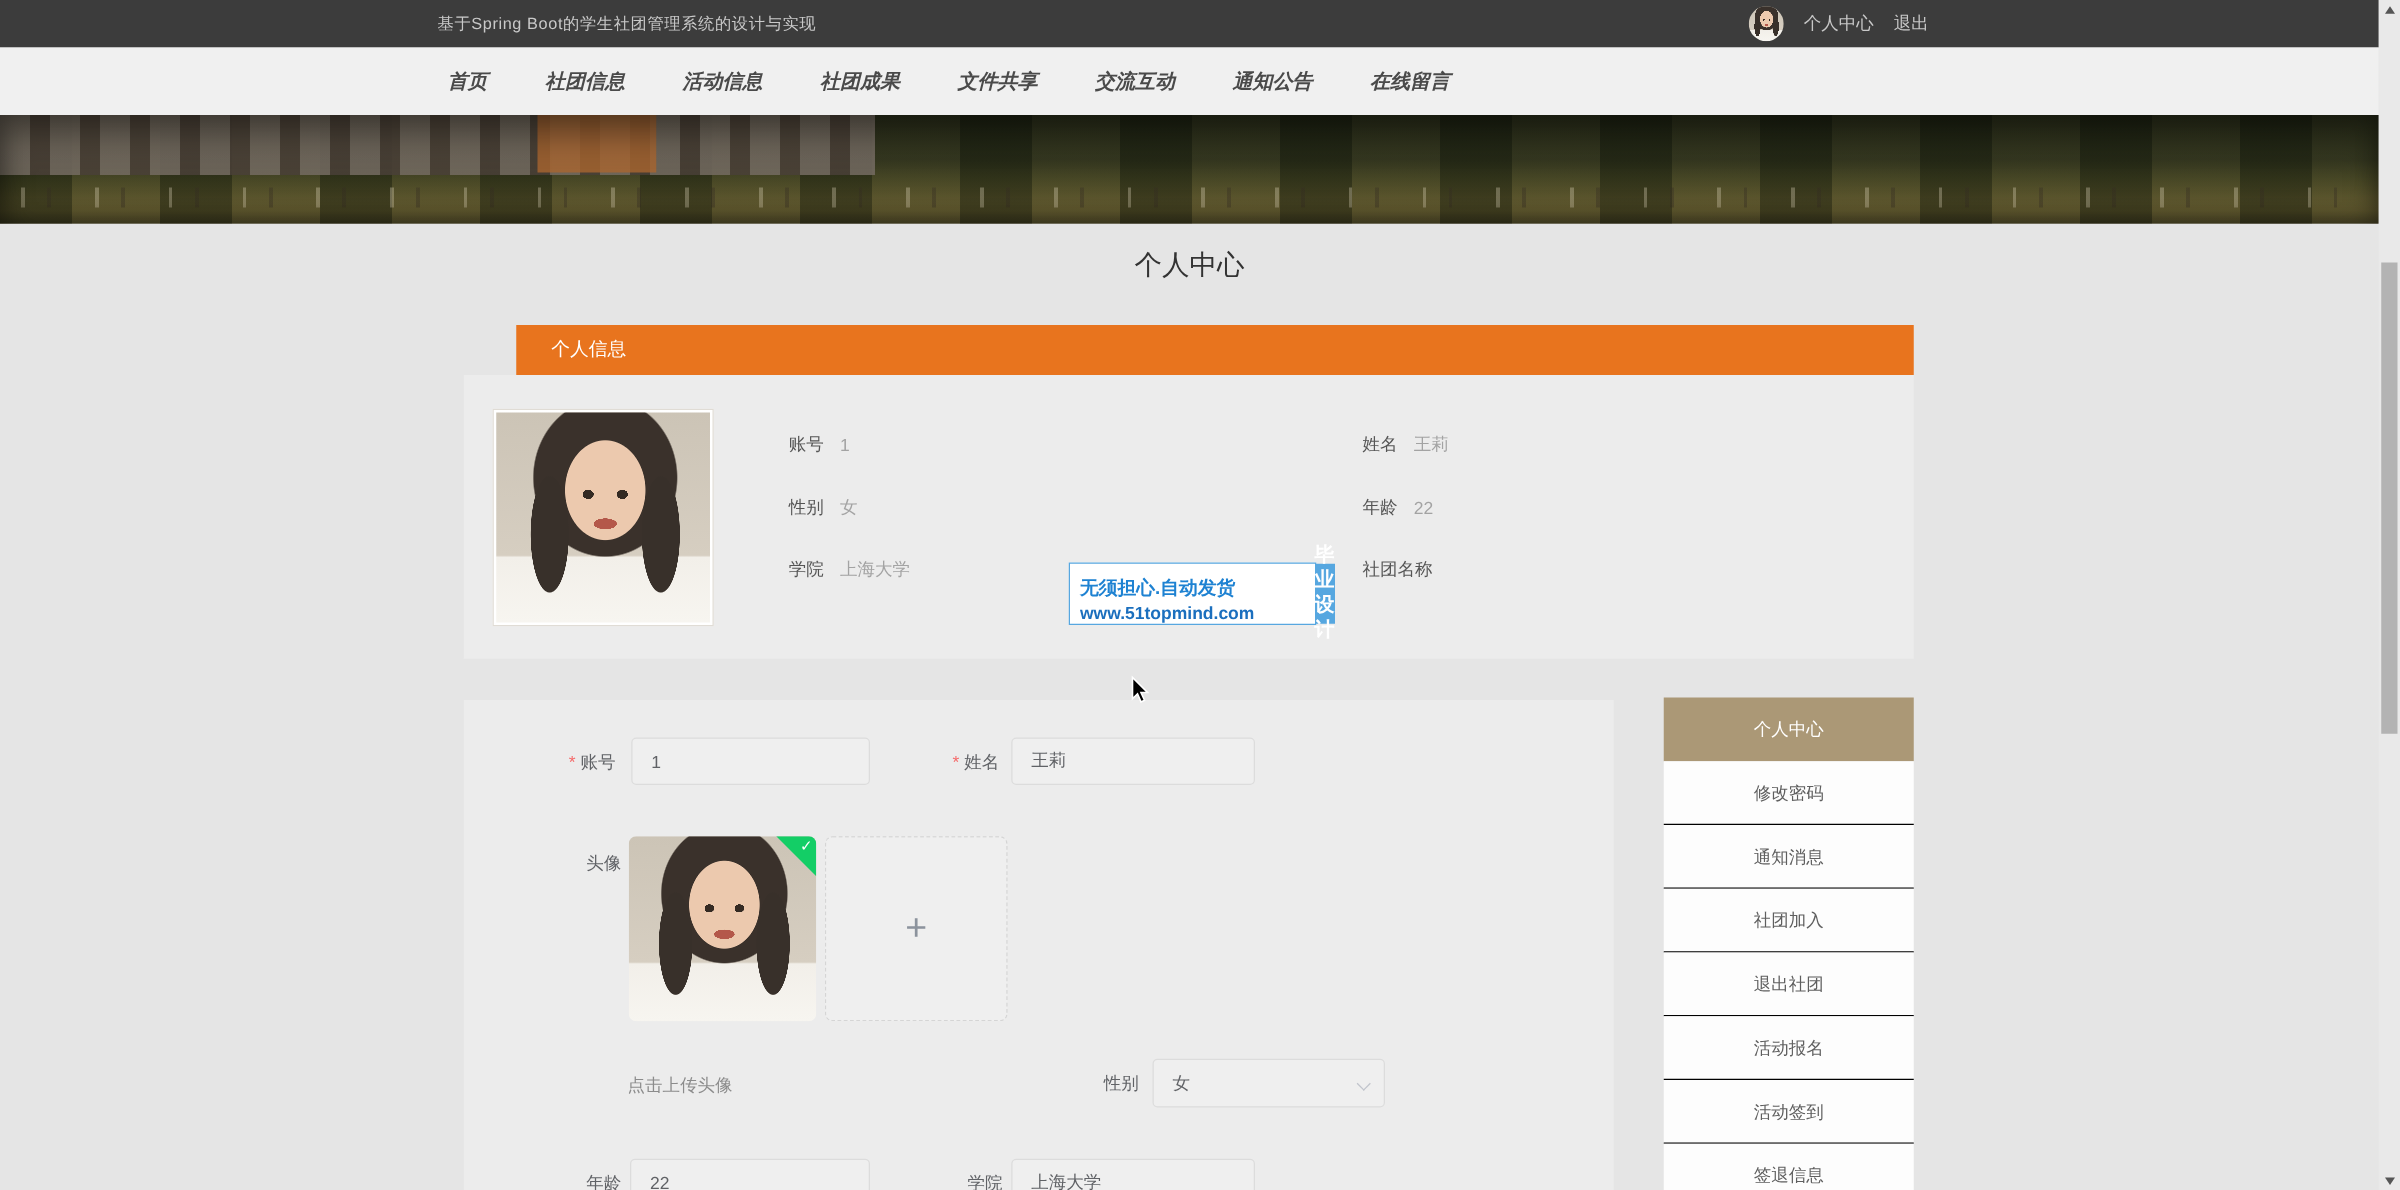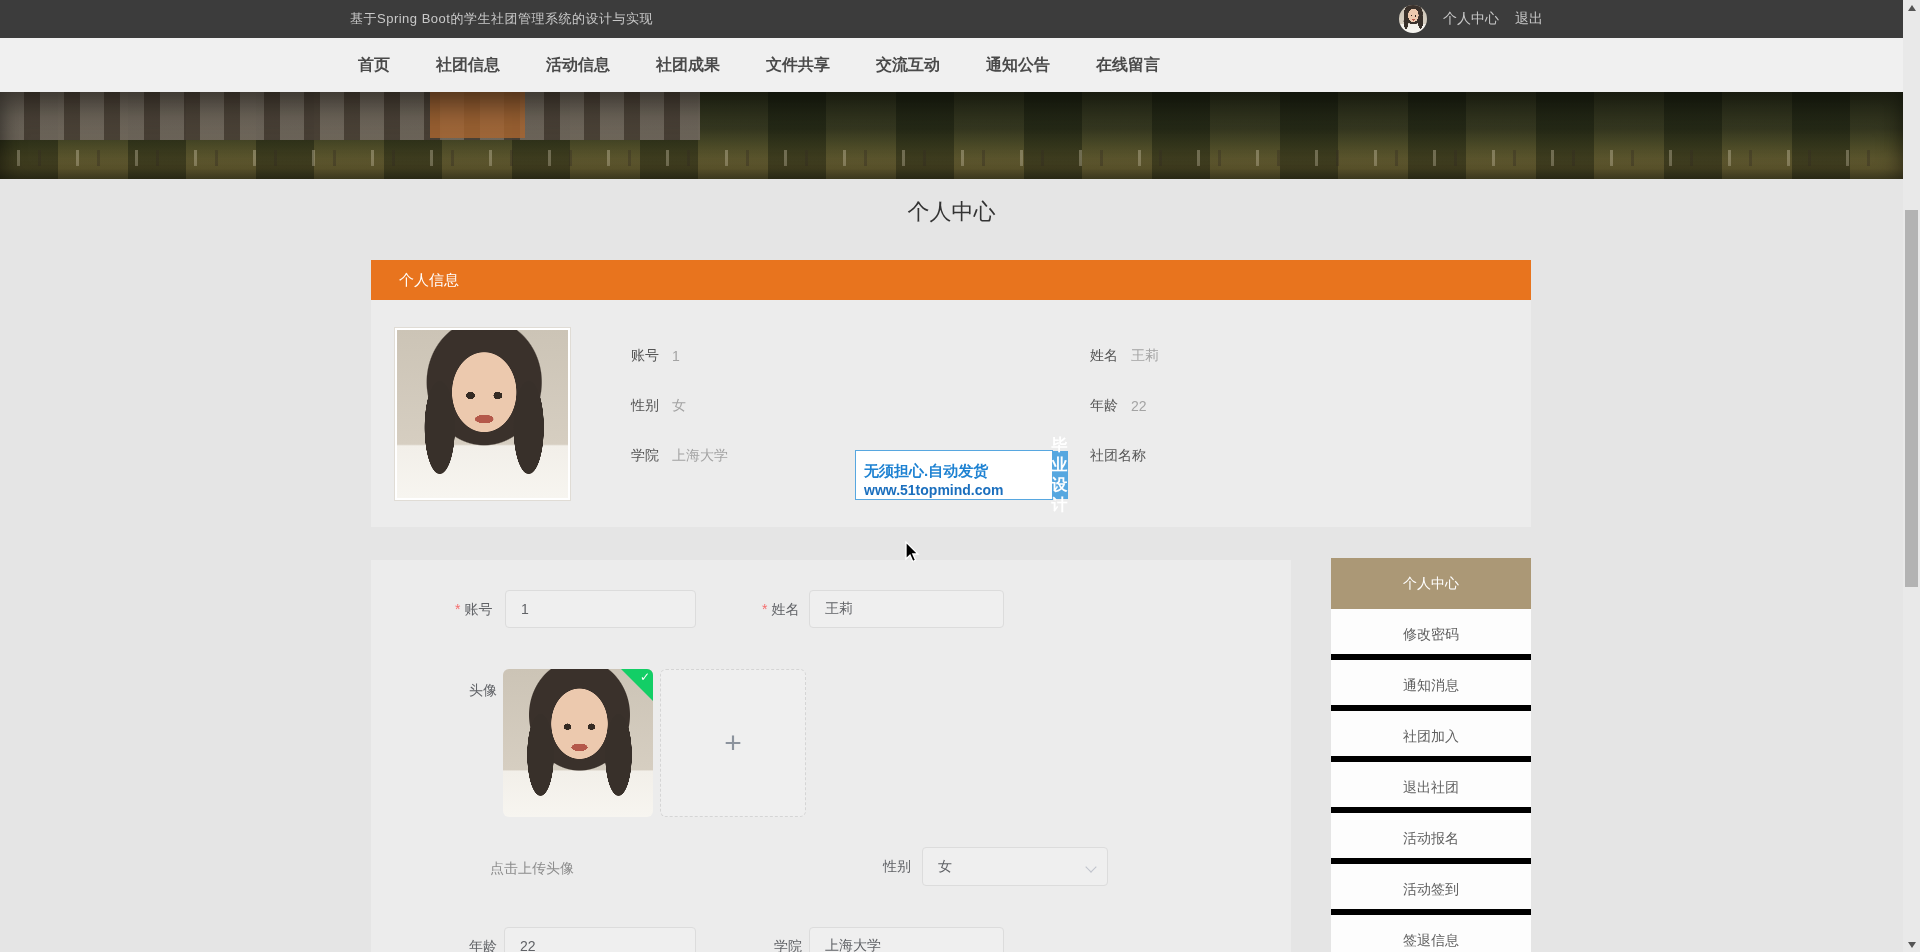--- a/index.html
+++ b/index.html
@@ -7,21 +7,21 @@
   .screen { position:relative; width:1920px; height:952px; overflow:hidden; background:#e5e5e5; }
 
   
   .topbar { position:absolute; left:0; top:0; width:1903px; height:38px; background:#3c3c3c; }
   .topbar-title { position:absolute; left:350px; top:0; line-height:38px; font-size:13px; color:#c9c9c9; letter-spacing:.5px; }
   .topbar-right { position:absolute; right:360px; top:0; height:38px; display:flex; align-items:center; gap:16px; }
   .avatar-mini { width:28px; height:28px; border-radius:50%; overflow:hidden; flex:0 0 28px; }
   .topbar-link { font-size:14px; color:#c8c8c8; cursor:pointer; }
 
   
-  .navbar { position:absolute; left:0; top:38px; width:1903px; height:54px; background:#f0f0f0; display:flex; align-items:center; padding-left:358px; gap:46px; }
+  .navbar { position:absolute; left:0; top:38px; width:1903px; height:54px; background:#f0f0f0; display:flex; align-items:center; padding-left:358px; gap:46px;font-style:italic; }
   .nav-item { font-size:16px; font-weight:bold; color:#4a4a4a; cursor:pointer; white-space:nowrap; }
 
   
   .banner { position:absolute; left:0; top:92px; width:1903px; height:87px; overflow:hidden; }
   .banner-photo { position:absolute; inset:0;
     background:
       repeating-linear-gradient(90deg, rgba(14,22,8,0.50) 0 58px, rgba(34,44,18,0.25) 58px 128px),
       linear-gradient(180deg, #30321f 0%, #3a3a24 42%, #55512c 60%, #6e6336 76%, #776939 88%, #5f5531 100%);
   }
   .banner-building { position:absolute; left:0; top:0; width:700px; height:48px; opacity:.85;
@@ -34,21 +34,21 @@
     background:
       repeating-linear-gradient(90deg, transparent 0 17px, rgba(238,228,203,0.38) 17px 20px, transparent 20px 38px, rgba(52,44,34,0.45) 38px 41px, transparent 41px 59px);
   }
   .banner-vignette { position:absolute; inset:0; box-shadow:inset 0 14px 26px rgba(0,0,0,0.45), inset 0 -8px 18px rgba(0,0,0,0.25); }
 
   
   .page-title { position:absolute; left:0; top:197px; width:1903px; text-align:center; font-size:22px; color:#333; }
 
   
   .info-card { position:absolute; left:371px; top:260px; width:1160px; height:267px; }
-  .info-card-header { height:40px; background:#e8741e; color:#fff; font-size:15px; line-height:40px; padding-left:28px; }
+  .info-card-header { height:40px; background:#e8741e; color:#fff; font-size:15px; line-height:40px; padding-left:28px;margin-left:42px; }
   .info-card-body { position:relative; height:227px; background:#ececec; }
   .info-avatar-frame { position:absolute; left:23px; top:27px; width:177px; height:174px; background:#fff; border:1px solid #e0dcd5; padding:2px; }
   .info-field { position:absolute; display:flex; align-items:center; font-size:14px; }
   .info-field .lbl { color:#555; }
   .info-field .val { color:#a3a3a3; margin-left:13px; }
 
   
   .portrait { width:100%; height:100%;
     background:
       radial-gradient(ellipse 2.6% 2.2% at 43% 39%, #342a23 98%, transparent 100%),
@@ -71,27 +71,27 @@
   
   .form-card { position:absolute; left:371px; top:560px; width:920px; height:392px; background:#ececec; }
   .form-label { position:absolute; font-size:14px; color:#606266; white-space:nowrap; }
   .req::before { content:"*"; color:#f56c6c; margin-right:4px; }
   .form-input { position:absolute; height:38px; background:#efefef; border:1px solid #dcdcdc; border-radius:4px; font-size:14px; color:#606266; display:flex; align-items:center; padding-left:15px; }
   .upload-photo { position:absolute; left:132px; top:109px; width:150px; height:148px; border-radius:6px; overflow:hidden; cursor:pointer; }
   .upload-check { position:absolute; top:0; right:0; width:0; height:0; border-top:32px solid #13ce66; border-left:32px solid transparent; }
   .upload-check-mark { position:absolute; top:1px; right:3px; color:#fff; font-size:12px; font-weight:bold; }
   .upload-box { position:absolute; left:289px; top:109px; width:146px; height:148px; border:1px dashed #d5d5d5; border-radius:6px; background:#efefef; display:flex; align-items:center; justify-content:center; cursor:pointer; }
   .upload-plus { font-size:30px; color:#8c939d; font-weight:300; }
-  .upload-hint { position:absolute; left:119px; top:300px; font-size:14px; color:#8c8c8c; cursor:pointer; }
+  .upload-hint { position:absolute; left:131px; top:300px; font-size:14px; color:#8c8c8c; cursor:pointer; }
   .form-select { position:absolute; left:551px; top:287px; width:186px; height:39px; background:#efefef; border:1px solid #dcdcdc; border-radius:4px; display:flex; align-items:center; padding-left:15px; font-size:14px; color:#606266; cursor:pointer; }
   .select-caret { position:absolute; right:12px; top:15px; width:8px; height:8px; border-right:1.5px solid #c0c4cc; border-bottom:1.5px solid #c0c4cc; transform:rotate(45deg); }
 
   
   .sidebar { position:absolute; left:1331px; top:558px; width:200px; }
-  .side-item { height:51px; line-height:51px; text-align:center; font-size:14px; color:#5f5f5f; border-bottom:6px solid #000000; cursor:pointer; background:#fdfdfd; }
+  .side-item { height:51px; line-height:51px; text-align:center; font-size:14px; color:#5f5f5f; border-bottom:1px solid #000000; cursor:pointer; background:#fdfdfd; }
   .side-item.active { background:#ab9876; color:#fff; border-bottom:none; }
 
   
   .scrollbar { position:absolute; right:0; top:0; width:17px; height:952px; background:#e9e9e9; }
   .scroll-arrow { position:absolute; left:0; width:17px; height:15px; display:flex; align-items:center; justify-content:center; }
   .tri-up { width:0; height:0; border-left:4px solid transparent; border-right:4px solid transparent; border-bottom:6px solid #555; }
   .tri-down { width:0; height:0; border-left:4px solid transparent; border-right:4px solid transparent; border-top:6px solid #555; }
   .scroll-thumb { position:absolute; left:2px; top:210px; width:13px; height:377px; background:#b3b3b3; }
 
   

